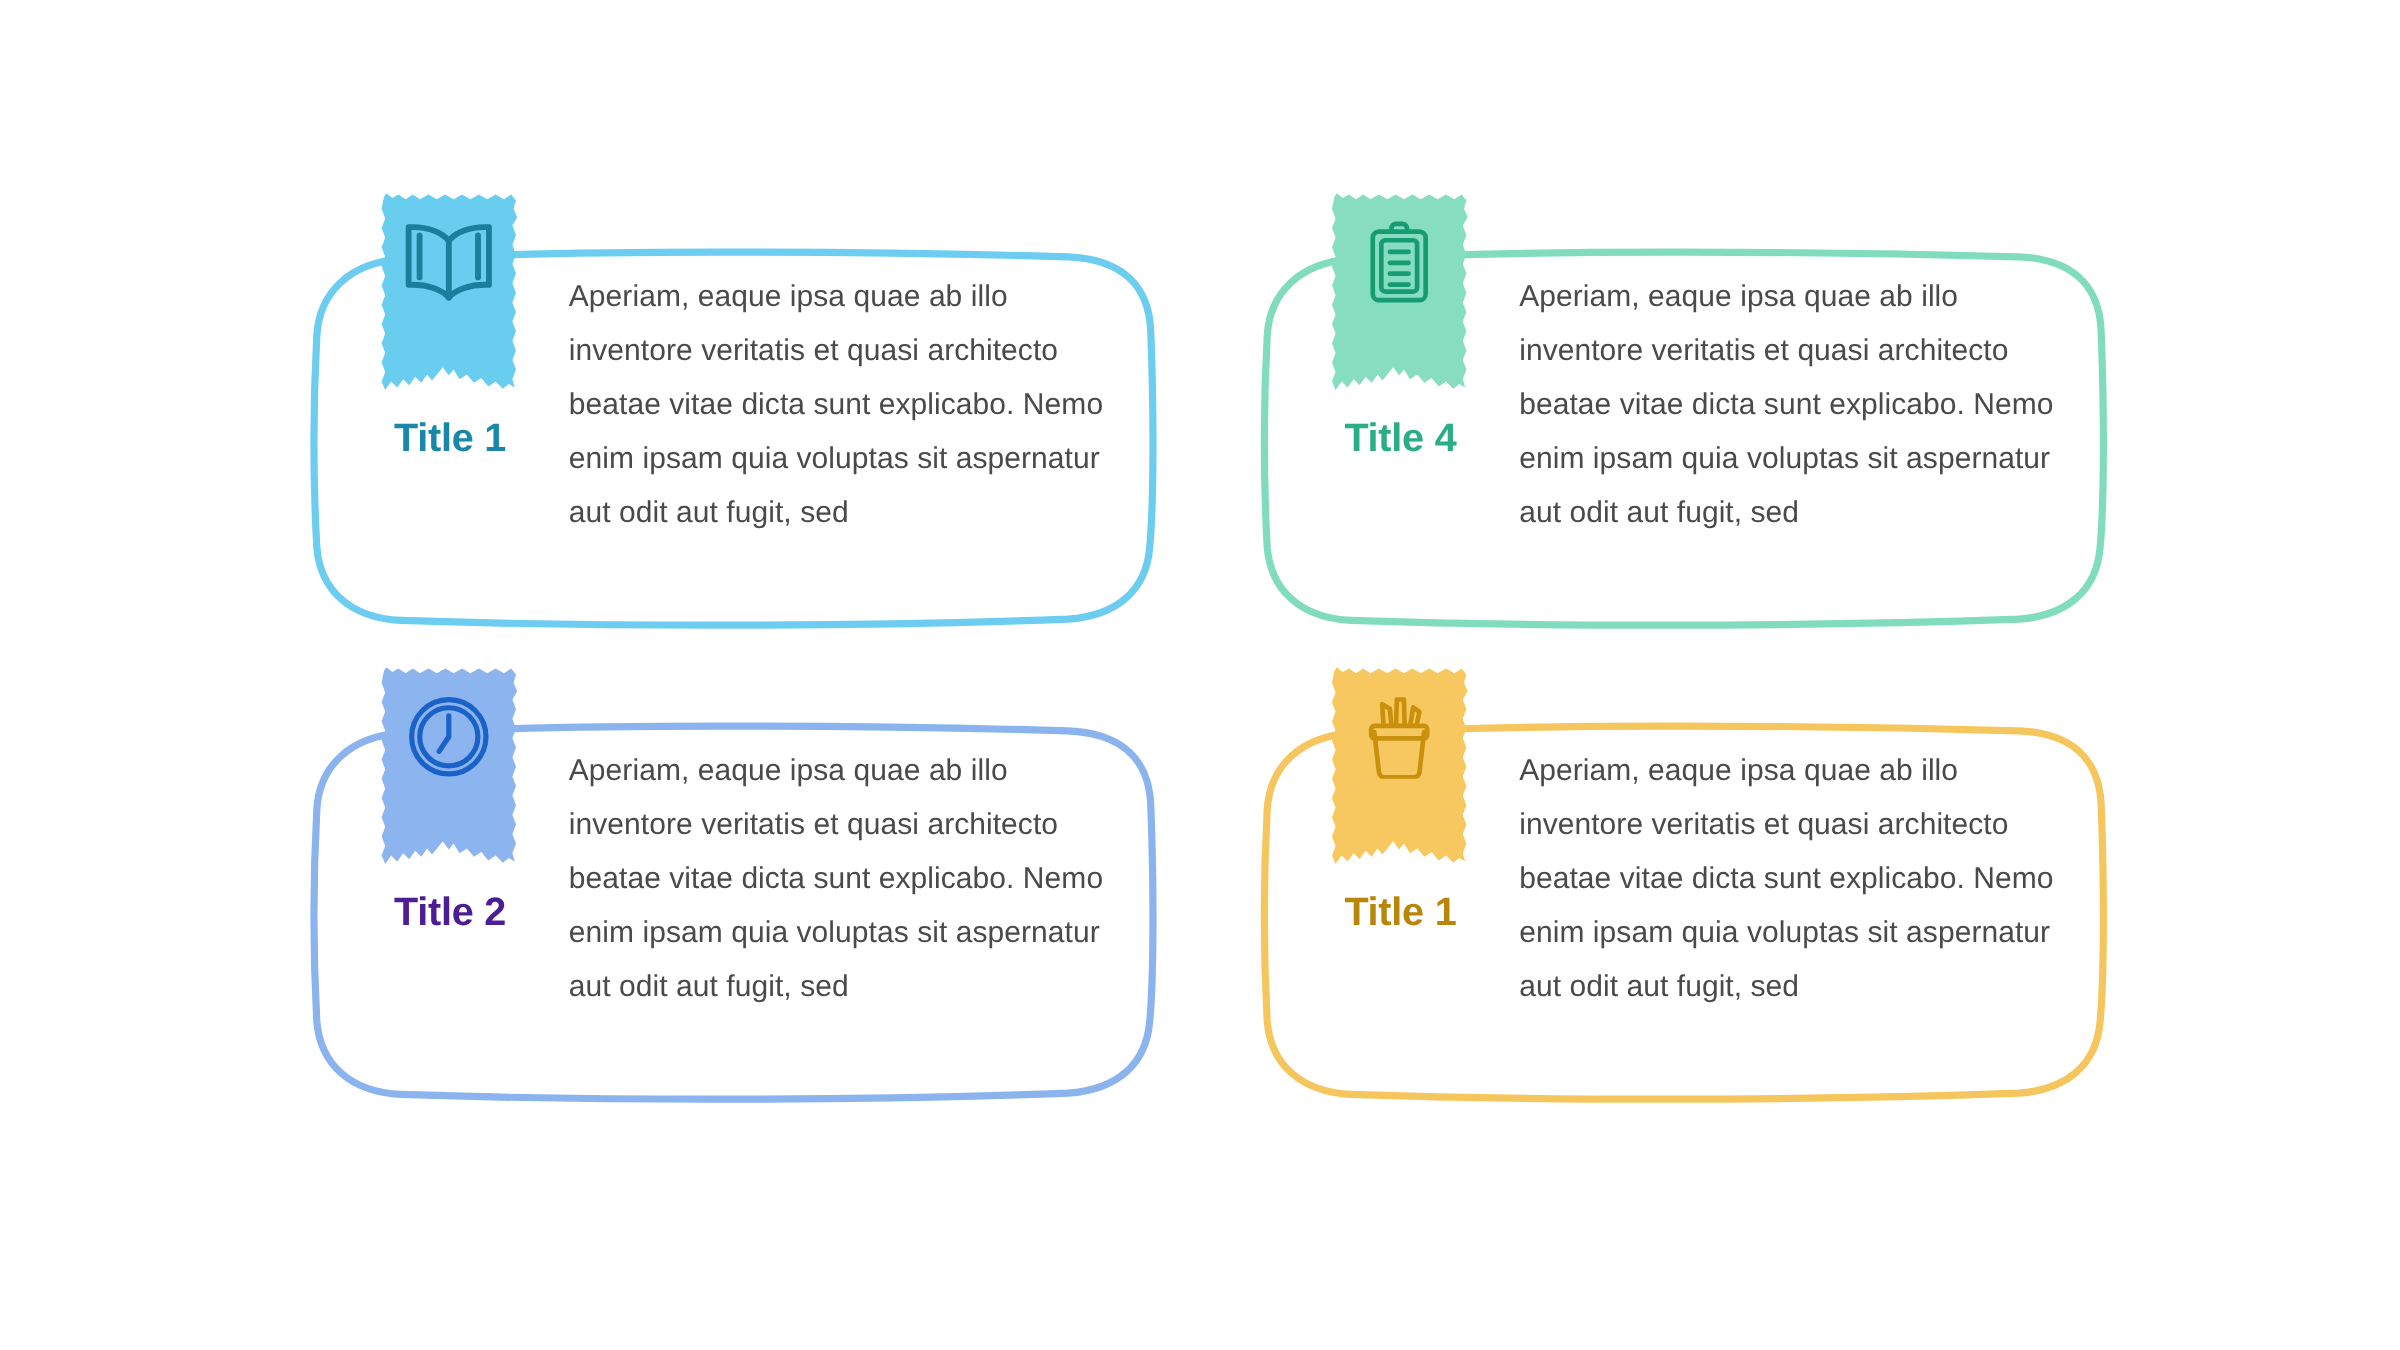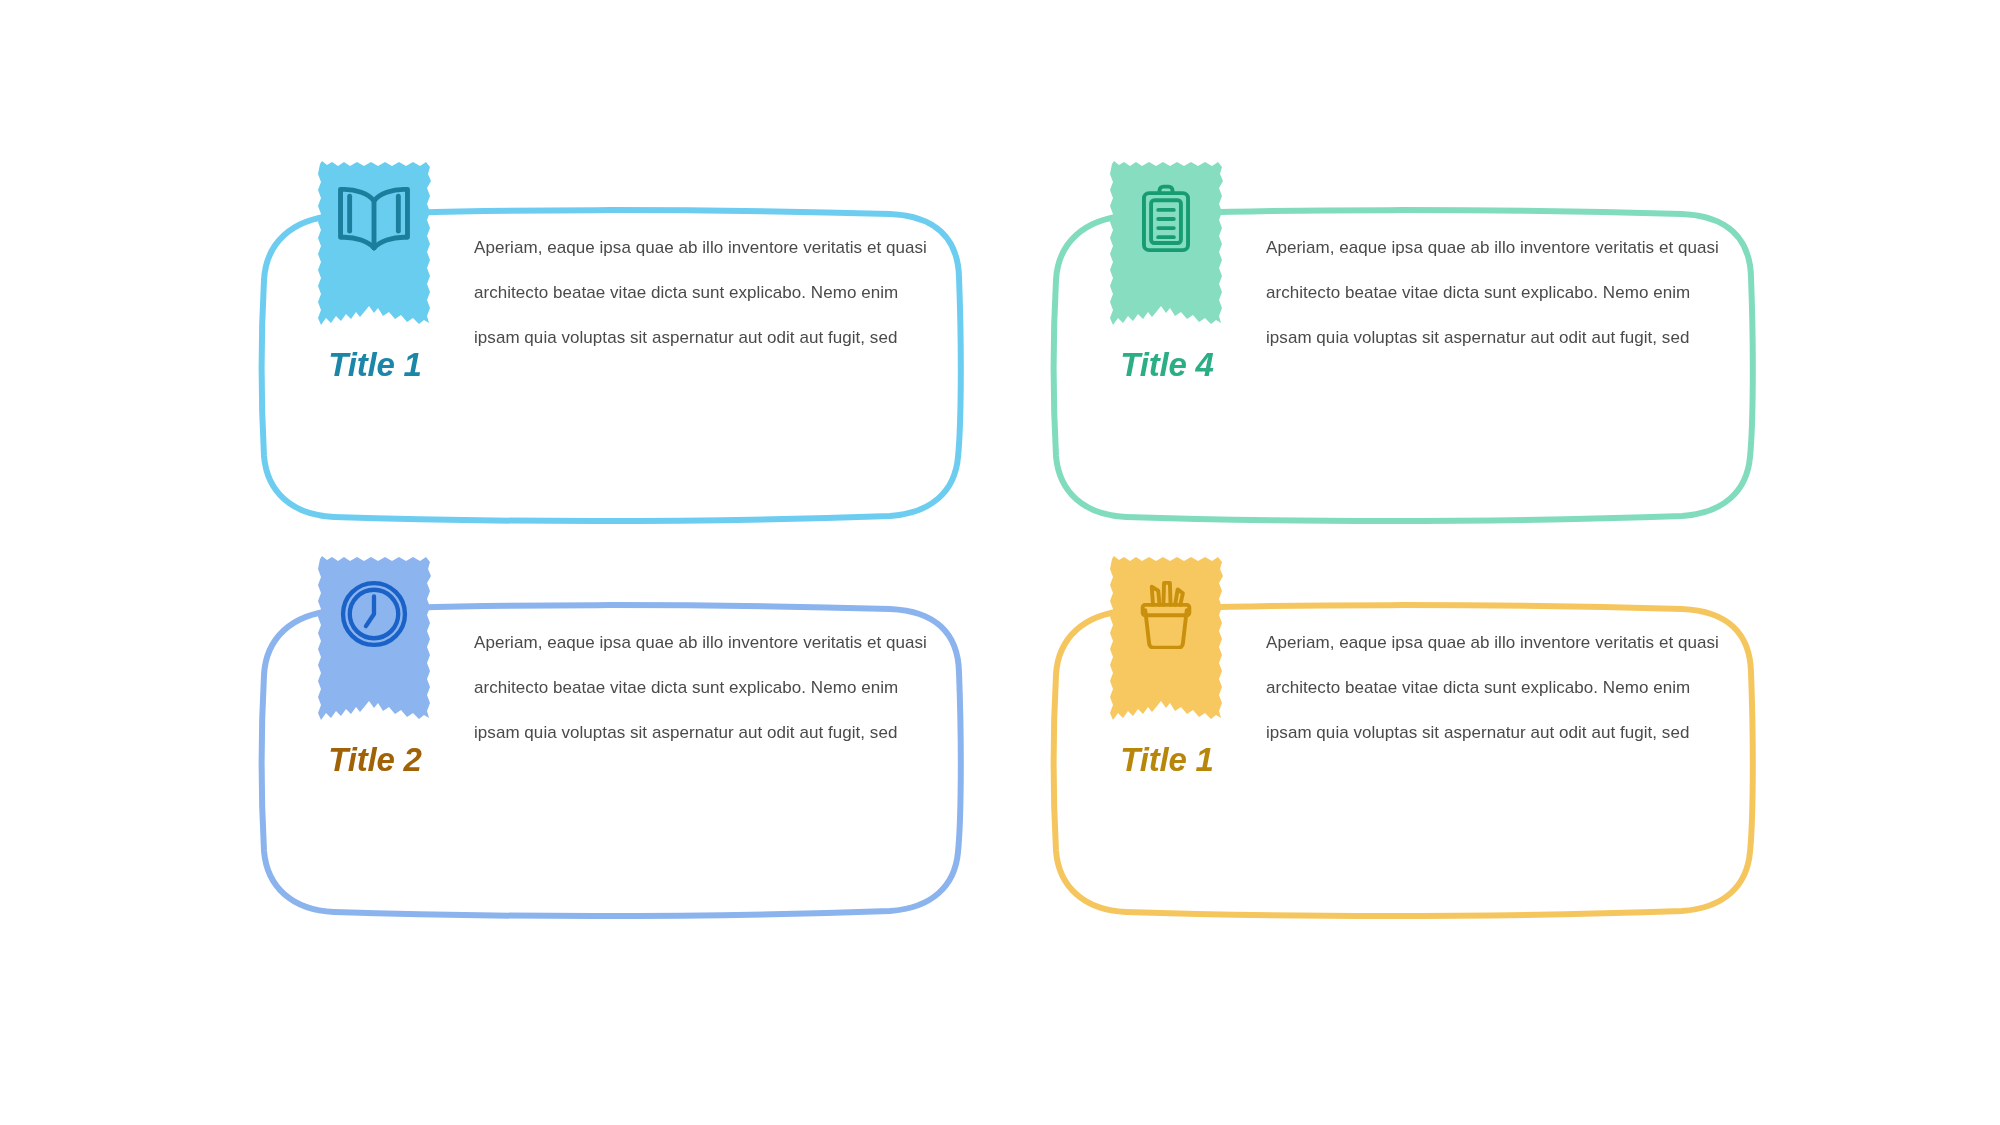--- a/index.html
+++ b/index.html
@@ -72,30 +72,29 @@
     position: absolute;
     left: 0px;
     top: 142px;
     width: 246px;
     text-align: center;
     font-size: 33px;
     font-weight: bold;
     letter-spacing: -0.2px;
     line-height: 1.1;
     white-space: nowrap;
-    font-style: italic;
   }
 
   
   .card-body {
     position: absolute;
     left: 222px;
     top: 20px;
     width: 460px;
-    font-size: 17px;
+    font-size: 25px;
     line-height: 45px;
     color: #4a4a4a;
     letter-spacing: 0.05px;
   }
 </style>
 </head>
 <body style="background: rgb(255, 255, 255);">
 
 <div class="slide">
 
@@ -139,21 +138,21 @@
       </svg>
       <div class="ribbon-icon">
         <svg width="52" height="52" viewBox="0 0 52 52" fill="none" stroke="#1A62C8" stroke-width="3.2" stroke-linecap="round" stroke-linejoin="round">
           <circle cx="26" cy="26" r="23"></circle>
           <circle cx="26" cy="26" r="18"></circle>
           <path d="M26 13 L26 26 L20 35"></path>
         </svg>
       </div>
     </div>
 
-    <div class="card-title" style="color: #a16207;">Title 2</div>
+    <div class="card-title" style="color: #4c1d95;">Title 2</div>
 
     <div class="card-body" style="color: rgb(74, 74, 74);">Aperiam, eaque ipsa quae ab illo inventore veritatis et quasi architecto beatae vitae dicta sunt explicabo. Nemo enim ipsam quia voluptas sit aspernatur aut odit aut fugit, sed</div>
   </div>
 
   <div class="card pos-3">
     <div class="card-frame">
       <svg viewBox="0 0 738 340" preserveAspectRatio="none" aria-hidden="true">
         <path d="M 22 85 C 24 48, 50 24, 92 21 C 230 13, 470 14, 648 19 C 694 21, 716 44, 717 82 C 720 160, 719 232, 716 262 C 713 296, 690 318, 648 321 C 452 328, 240 327, 92 322 C 50 320, 25 297, 22 261 C 19 206, 19 140, 22 85 Z" fill="none" stroke-linecap="round" stroke-linejoin="round" stroke-width="6" stroke="#80DCBD"></path>
       </svg>
     </div>

